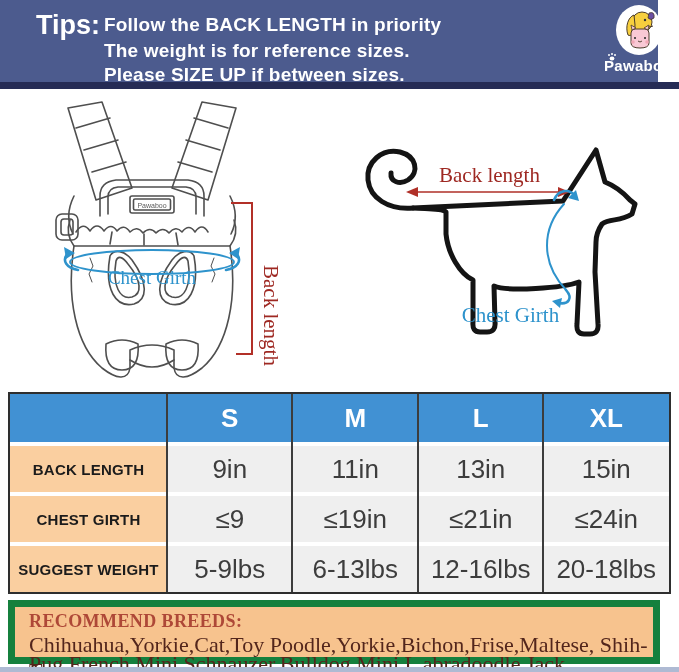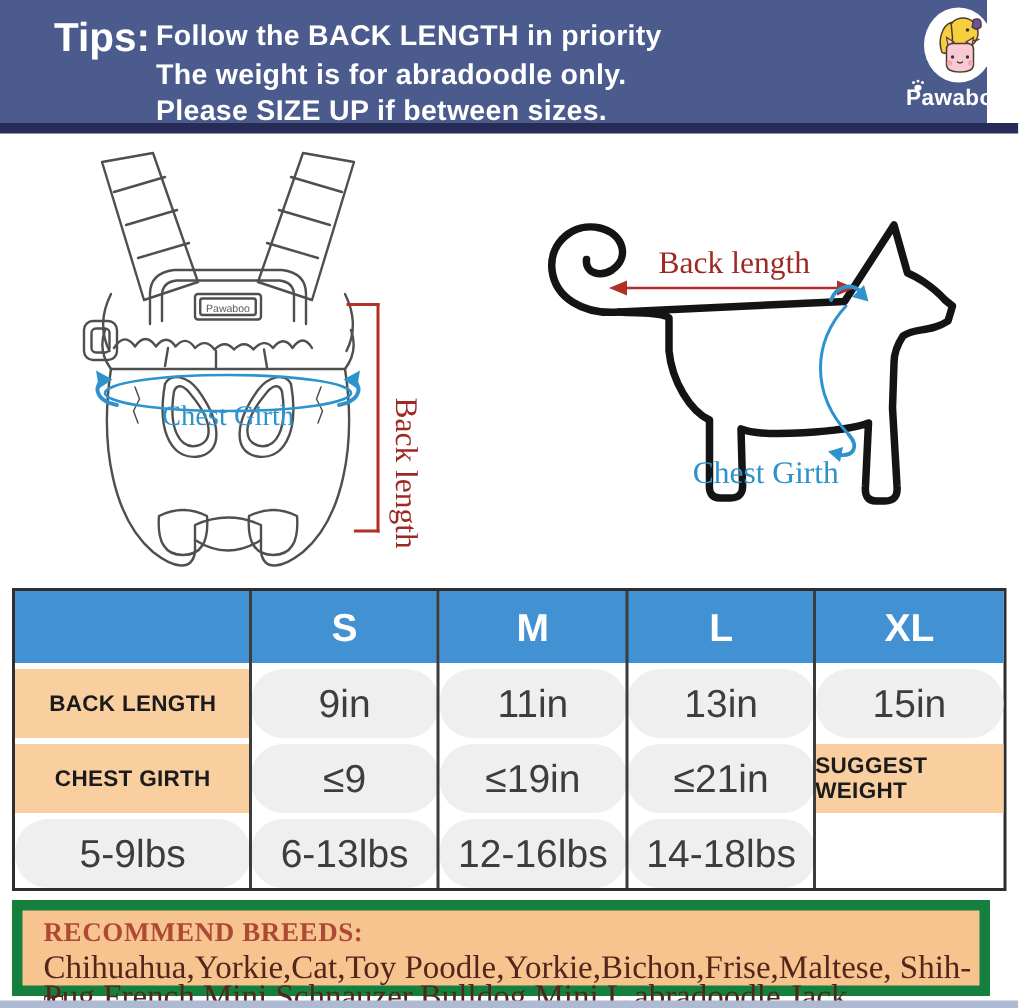--- a/index.html
+++ b/index.html
@@ -34,21 +34,21 @@
   
   .size-table {
     position:absolute; left:8px; top:392px; width:663px; height:202px;
     background:#ffffff; border:2px solid #2E2E2E;
     display:grid; grid-template-columns:157px 1fr 1fr 1fr 1fr;
     grid-template-rows:48px 46px 46px 46px; row-gap:4px;
   }
   .tcell { display:flex; align-items:center; justify-content:center; }
   .th { background:#4191D3; color:#ffffff; font-size:26px; font-weight:bold; }
   .row-label { background:#FACFA0; color:#1B1B1B; font-size:15px; font-weight:bold; letter-spacing:.2px; }
-  .val { background:#EFEFEF; color:#3D3D3D; font-size:26px;border-radius:22px; }
+  .val { background:#EFEFEF; color:#3D3D3D; font-size:26px; }
   .vline { position:absolute; top:0; bottom:0; width:2px; background:#3C3C3C; }
   .vl-1 { left:156px; } .vl-2 { left:281px; } .vl-3 { left:407px; } .vl-4 { left:532px; }
   
   .breeds-box {
     position:absolute; left:8px; top:600px; width:652px; height:64px;
     background:#F7C38E; border:7px solid #15803d;
     font-family:"Liberation Serif", serif;
   }
   .breeds-heading { position:absolute; left:14px; top:4px; color:#AE4837; font-size:18px; font-weight:600; letter-spacing:.4px; }
   .breeds-line { position:absolute; left:14px; color:#53261C; font-size:22px; }
@@ -56,21 +56,21 @@
   .bottom-strip { position:absolute; left:0; top:667px; width:679px; height:5px; background:#AEBAD3; }
 </style>
 </head>
 <body>
 
 <div class="page">
 
   <div class="banner">
     <div class="tips-label">Tips:</div>
     <div class="tip-line tip-1">Follow the BACK LENGTH in priority</div>
-    <div class="tip-line tip-2">The weight is for abradoodle only.</div>
+    <div class="tip-line tip-2">The weight is for reference sizes.</div>
     <div class="tip-line tip-3">Please SIZE UP if between sizes.</div>
   </div>
   <div class="banner-strip"></div>
 
   <div class="logo-circle">
     <svg width="46" height="50" viewBox="0 0 46 50">
 
       <circle cx="26" cy="17" r="10" fill="#F7CF3E" stroke="#4a3b2a" stroke-width="1"></circle>
       <path d="M18 10 C 12 12, 9 22, 12 30 C 15 32, 19 28, 19 20 Z" fill="#F7CF3E" stroke="#4a3b2a" stroke-width="1"></path>
       <path d="M33 8 q 6 -2 5 5 q -3 3 -6 0 Z" fill="#6B4FA3" stroke="#4a3b2a" stroke-width="0.8"></path>
@@ -181,26 +181,27 @@
     <div class="tcell row-label">BACK LENGTH</div>
     <div class="tcell val">9in</div>
     <div class="tcell val">11in</div>
     <div class="tcell val">13in</div>
     <div class="tcell val">15in</div>
 
     <div class="tcell row-label">CHEST GIRTH</div>
     <div class="tcell val">≤9</div>
     <div class="tcell val">≤19in</div>
     <div class="tcell val">≤21in</div>
+    <div class="tcell val">≤24in</div>
 
     <div class="tcell row-label">SUGGEST WEIGHT</div>
     <div class="tcell val">5-9lbs</div>
     <div class="tcell val">6-13lbs</div>
     <div class="tcell val">12-16lbs</div>
-    <div class="tcell val">14-18lbs</div>
+    <div class="tcell val">20-18lbs</div>
 
     <div class="vline vl-1"></div>
     <div class="vline vl-2"></div>
     <div class="vline vl-3"></div>
     <div class="vline vl-4"></div>
   </div>
 
   <div class="breeds-box">
     <div class="breeds-heading">RECOMMEND BREEDS:</div>
     <div class="breeds-line breeds-line-1">Chihuahua,Yorkie,Cat,Toy Poodle,Yorkie,Bichon,Frise,Maltese, Shih-Tzu,</div>

